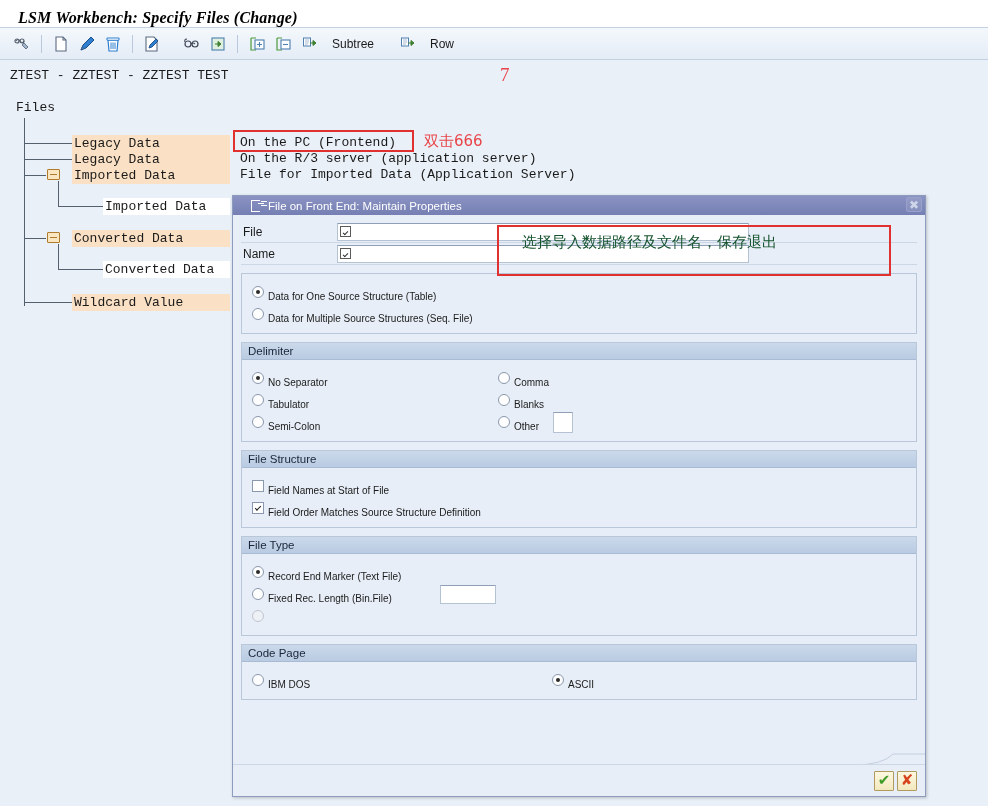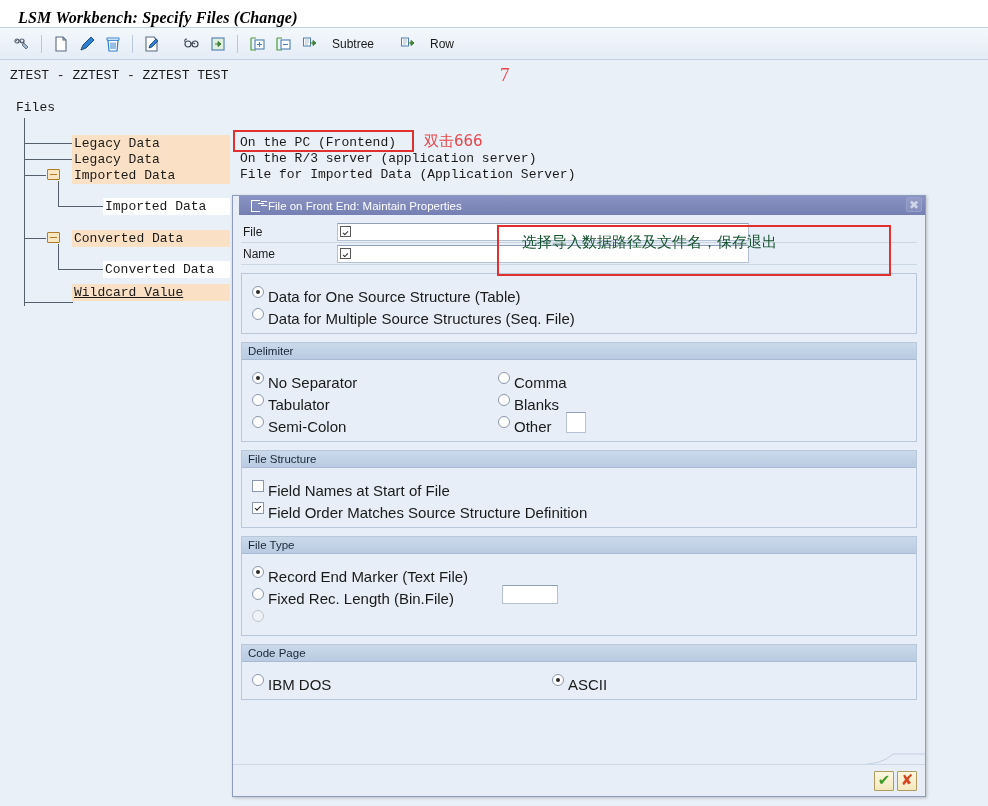--- a/index.html
+++ b/index.html
@@ -162,23 +162,22 @@
     left: 232px; top: 195px;
     width: 694px; height: 602px;
     background: #e7eef7;
     border: 1px solid #8d9cbc;
     box-shadow: 1px 1px 3px rgba(0,0,0,0.22);
   }
   .dlg-title {
     height: 19px;
     background: linear-gradient(to bottom, #8a93c2 0%, #757fb3 100%);
     display: flex; align-items: center;
-    padding: 0 12px;
-    position: relative;
-    margin-left: 6px;
+    padding: 0 18px;
+    position: relative;
   }
   .dlg-ico {
     width: 13px; height: 11px;
     margin-right: 4px;
     position: relative;
     flex: 0 0 auto;
   }
   .dlg-ico::before {
     content: "";
     position: absolute; left: 0; top: 0;
@@ -299,21 +298,21 @@
     width: 4px; height: 4px;
     border-radius: 50%;
     background: #2b2b2b;
   }
   .radio.disabled {
     border-color: #bfc6d0;
     background: #eef2f7;
     cursor: default;
   }
   .optlabel {
-    font-size: 15px; color: #1a1a1a; margin-top: 8px;
+    font-size: 10px; color: #1a1a1a; margin-top: 8px;
   }
   .optlabel.disabled { color: #a4adbb; }
 
   .checkbox {
     width: 12px; height: 12px;
     border: 1px solid #8a98ad;
     background: #ffffff;
     margin-right: 4px;
     position: relative;
     flex: 0 0 auto;
@@ -548,21 +547,21 @@
 
     <div class="folder-ico" style="left:47px; top:73px;"></div>
     <div class="folder-ico" style="left:47px; top:136px;"></div>
 
     <div class="tlabel sel" style="left:72px; top:39px; width:158px;">Legacy Data</div>
     <div class="tlabel sel" style="left:72px; top:55px; width:158px;">Legacy Data</div>
     <div class="tlabel sel" style="left:72px; top:71px; width:158px;">Imported Data</div>
     <div class="tlabel plain" style="left:103px; top:102px; width:127px;">Imported Data</div>
     <div class="tlabel sel" style="left:72px; top:134px; width:158px;">Converted Data</div>
     <div class="tlabel plain" style="left:103px; top:165px; width:127px;">Converted Data</div>
-    <div class="tlabel sel" style="left:72px; top:188px; width:158px;text-decoration:underline;">Wildcard Value</div>
+    <div class="tlabel sel" style="left:72px; top:198px; width:158px;">Wildcard Value</div>
 
     <div class="tdesc" style="left:240px; top:39px;">On the PC (Frontend)</div>
     <div class="tdesc" style="left:240px; top:55px;">On the R/3 server (application server)</div>
     <div class="tdesc" style="left:240px; top:71px;">File for Imported Data (Application Server)</div>
 
     <div class="redbox" style="left:233px; top:34px; width:181px; height:22px;"></div>
     <div class="annot" style="left:424px; top:36px;">双击666</div>
   </div>
 
   <div class="dialog">

